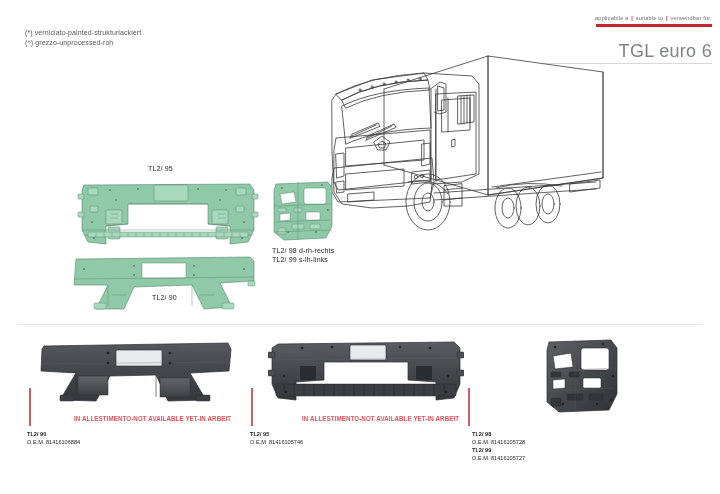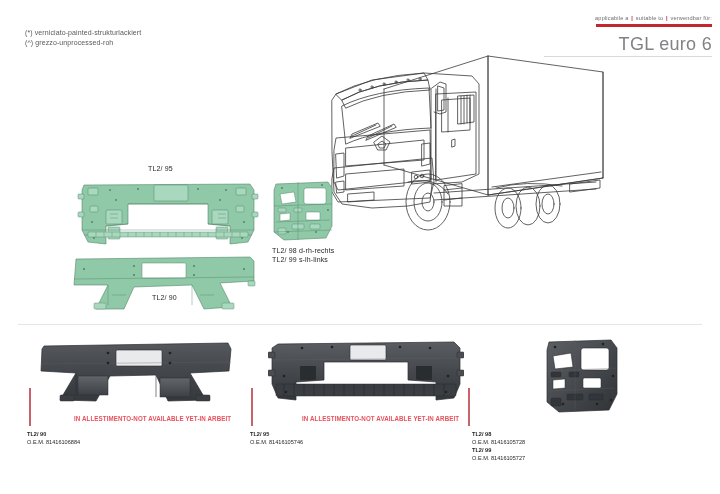--- a/index.html
+++ b/index.html
@@ -24,21 +24,21 @@
     line-height:8px;
   }
   .applic .sep{color:#c1272d; font-weight:bold; padding:0 1px;}
   .redbar{
     height:3px; background:#c1272d;
     margin:2px 0 0 52px;
   }
   .title{
     font-size:18px; color:#808285; font-weight:400;
     letter-spacing:.3px; line-height:22px;
-    margin-top:6px; white-space:nowrap;
+    margin-top:13px; white-space:nowrap;
   }
   .title-rule{height:1px;background:#d9d9d9;margin-top:1px;}
 
   
   .legend{
     position:absolute; left:25px; top:28px;
     font-size:7px; line-height:10px; color:#58595b;
     letter-spacing:.1px; white-space:nowrap;
   }
 

